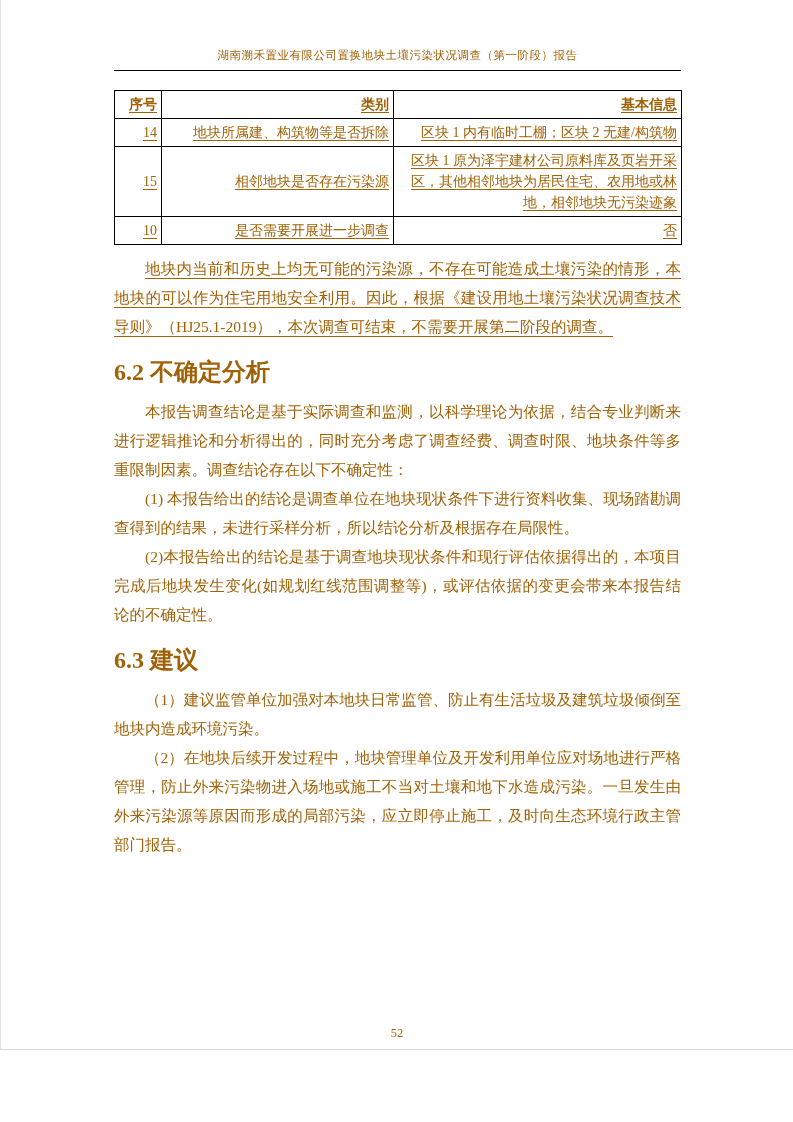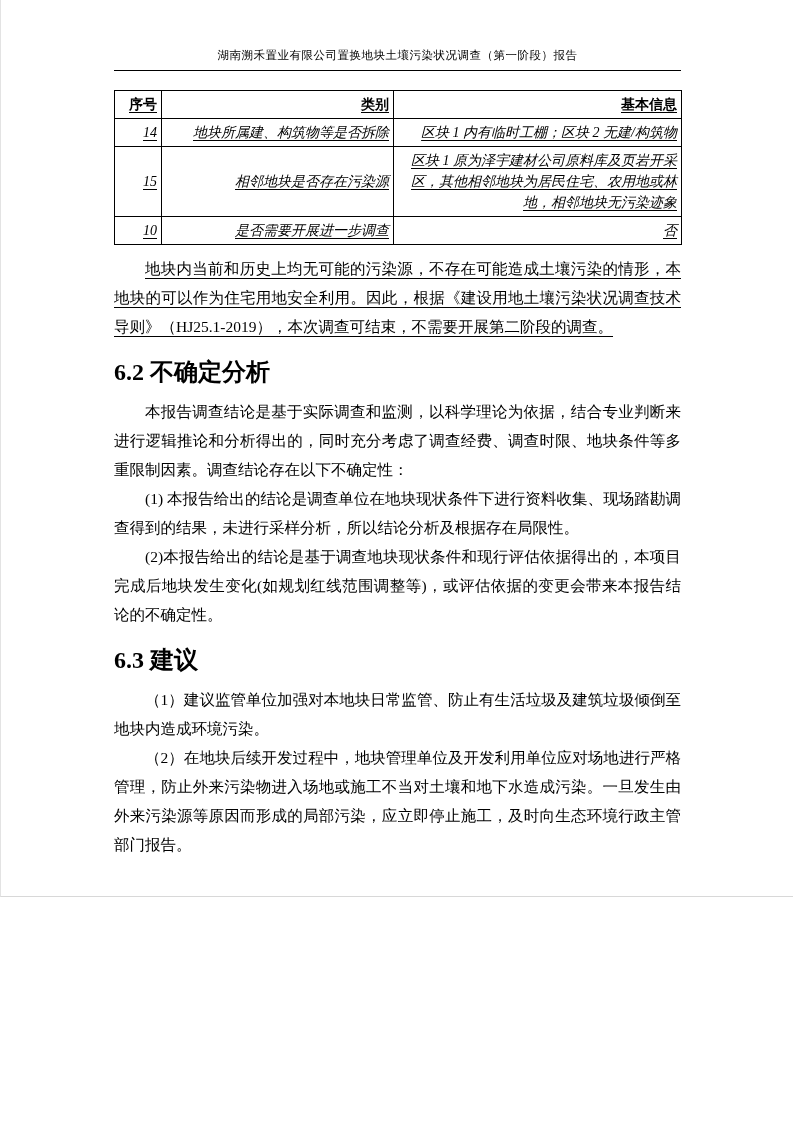--- a/index.html
+++ b/index.html
@@ -1,23 +1,23 @@
 <!DOCTYPE html>
 <html><head>
 <meta charset="utf-8">
 <style>
   * { box-sizing: border-box; margin: 0; padding: 0; }
   html, body { background: #ffffff; }
   .page {
     position: relative;
     width: 793px;
-    height: 897px;
+    height: 1050px;
     background: #ffffff;
     font-family: "Liberation Serif", "DejaVu Serif", serif;
-    color: #000000;
+    color: #a16207;
     overflow: hidden;
     border-left: 1px solid #e3e3e3;
     border-bottom: 1px solid #d8d8d8;
   }
   .content {
     position: absolute;
     left: 113px;
     top: 48px;
     width: 567px;
   }
@@ -43,21 +43,20 @@
     vertical-align: middle;
   }
   table.summary th {
     font-weight: bold;
     text-decoration: underline;
     text-underline-offset: 3px;
   }
   table.summary td {
     text-decoration: underline;
     text-underline-offset: 3px;
-    font-style: italic;
   }
   .col-no { width: 47px; }
   .col-cat { width: 232px; }
   .col-info { width: 288px; }
   td.justify { text-align: justify; text-justify: inter-character; }
   .body-par {
     font-size: 15.5px;
     line-height: 29px;
     text-align: justify;
     text-indent: 2em;

